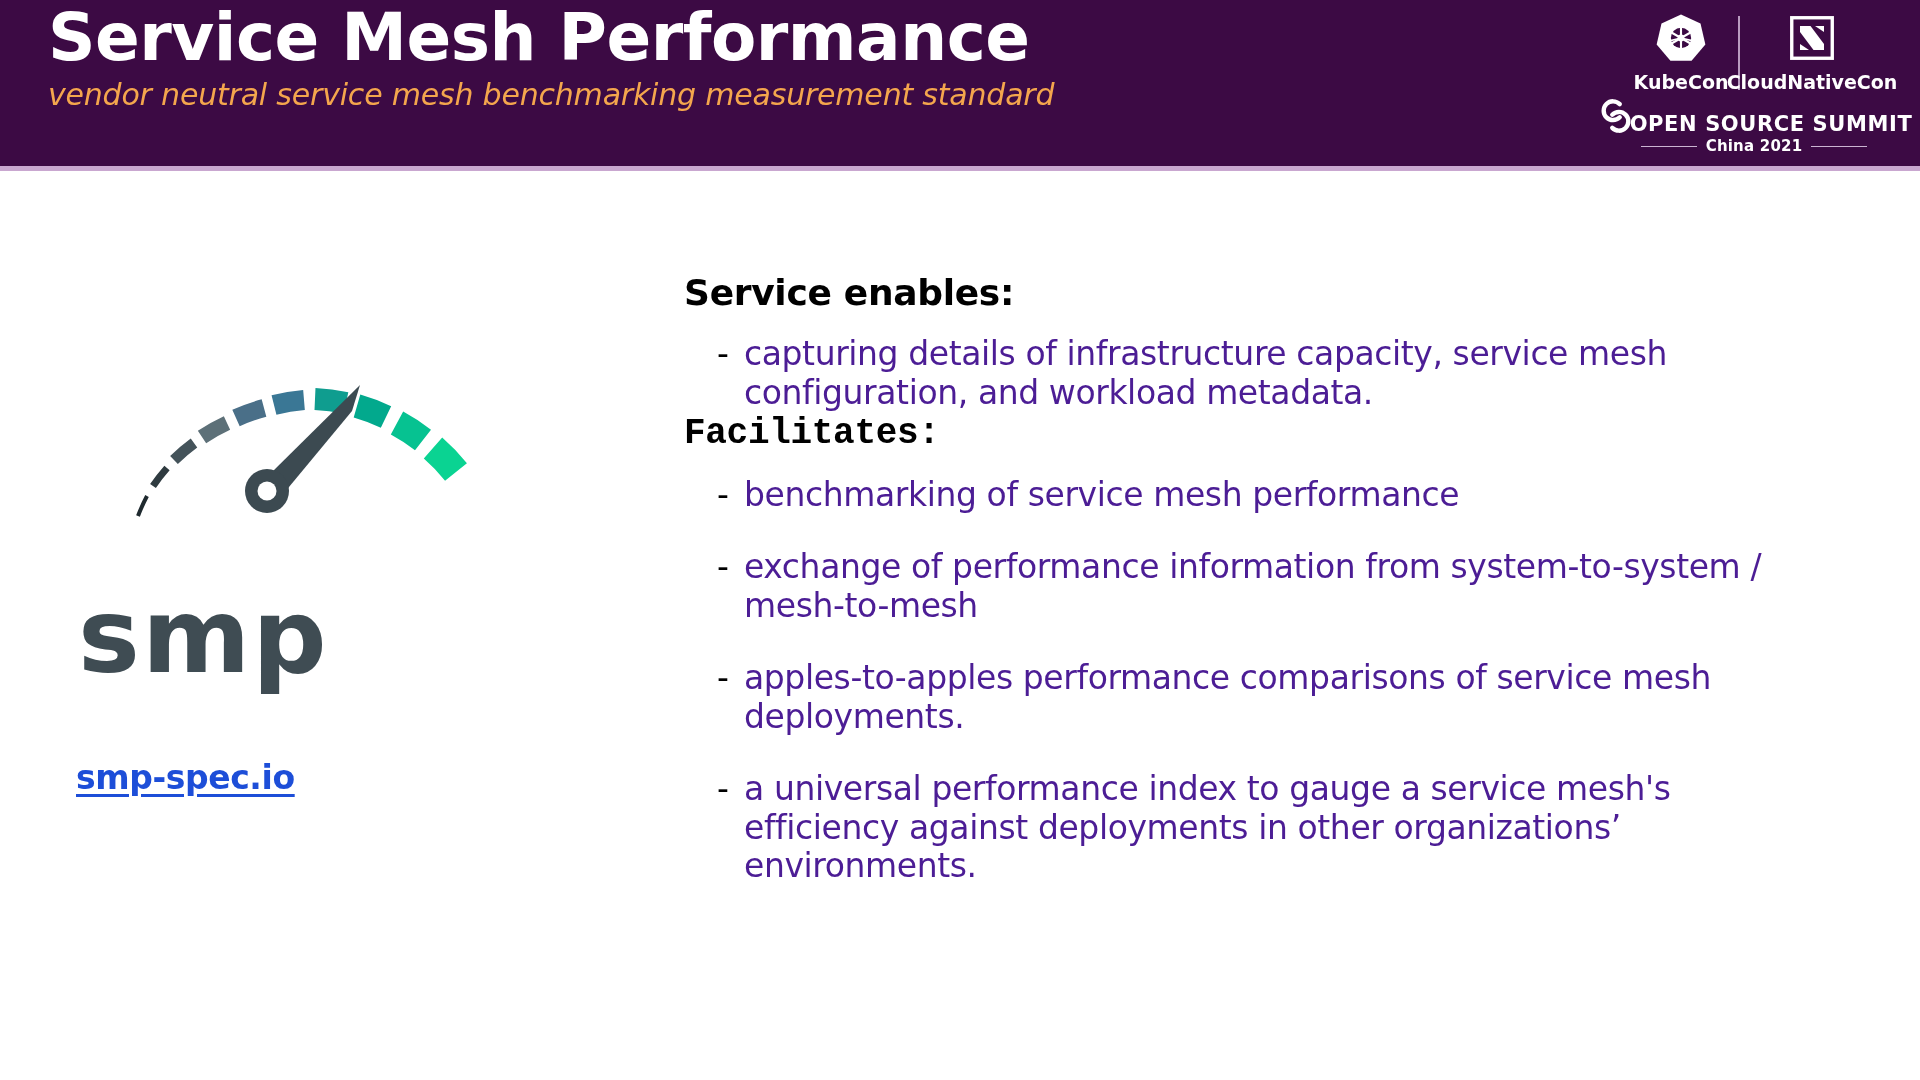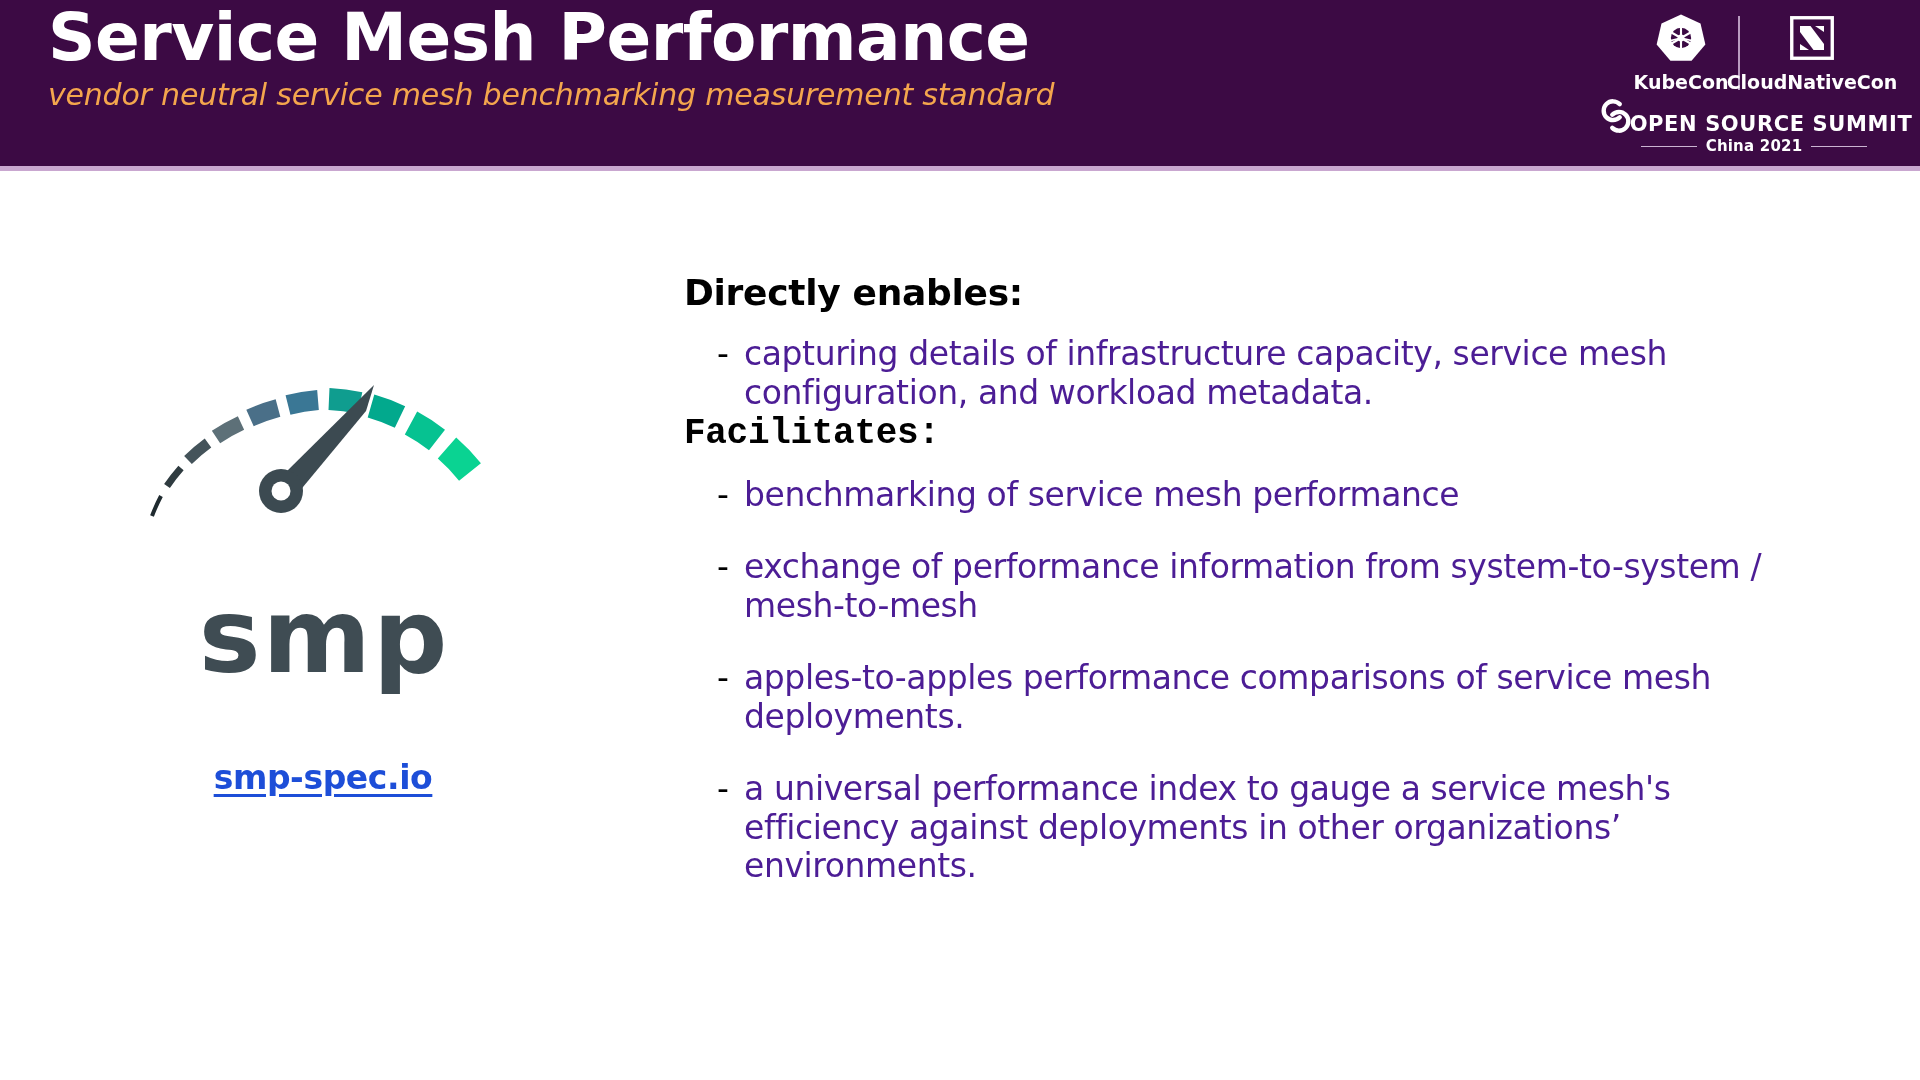--- a/index.html
+++ b/index.html
@@ -142,24 +142,23 @@
     font-weight: bold;
     font-size: 15px;
     letter-spacing: 0.2px;
     color: #ffffff;
     white-space: nowrap;
   }
 
   
   .left-col {
     position: absolute;
-    left: 96px;
+    left: 82px;
     top: 280px;
     width: 460px;
-    text-align: center;
   }
   .gauge-wrap {
     width: 400px;
     height: 310px;
     margin: 0 auto;
     position: relative;
   }
   .smp-word {
     font-family: "DejaVu Sans", sans-serif;
     font-weight: bold;
@@ -323,21 +322,21 @@
       </g>
     </svg>
   </div>
   <div class="smp-word">smp</div>
   <a class="smp-link" href="#">smp-spec.io</a>
 </div>
 
 <div class="right-col">
 
   <div>
-    <div class="section-heading">Directly enables:</div>
+    <div class="section-heading">Service enables:</div>
     <ul class="bullet-list">
       <li class="bullet-item">
         <span class="bullet-dash">-</span>
         <span class="bullet-text">capturing details of infrastructure capacity, service mesh configuration, and workload metadata.</span>
       </li>
     </ul>
   </div>
 
   <div>
     <div class="section-heading second">Facilitates:</div>

